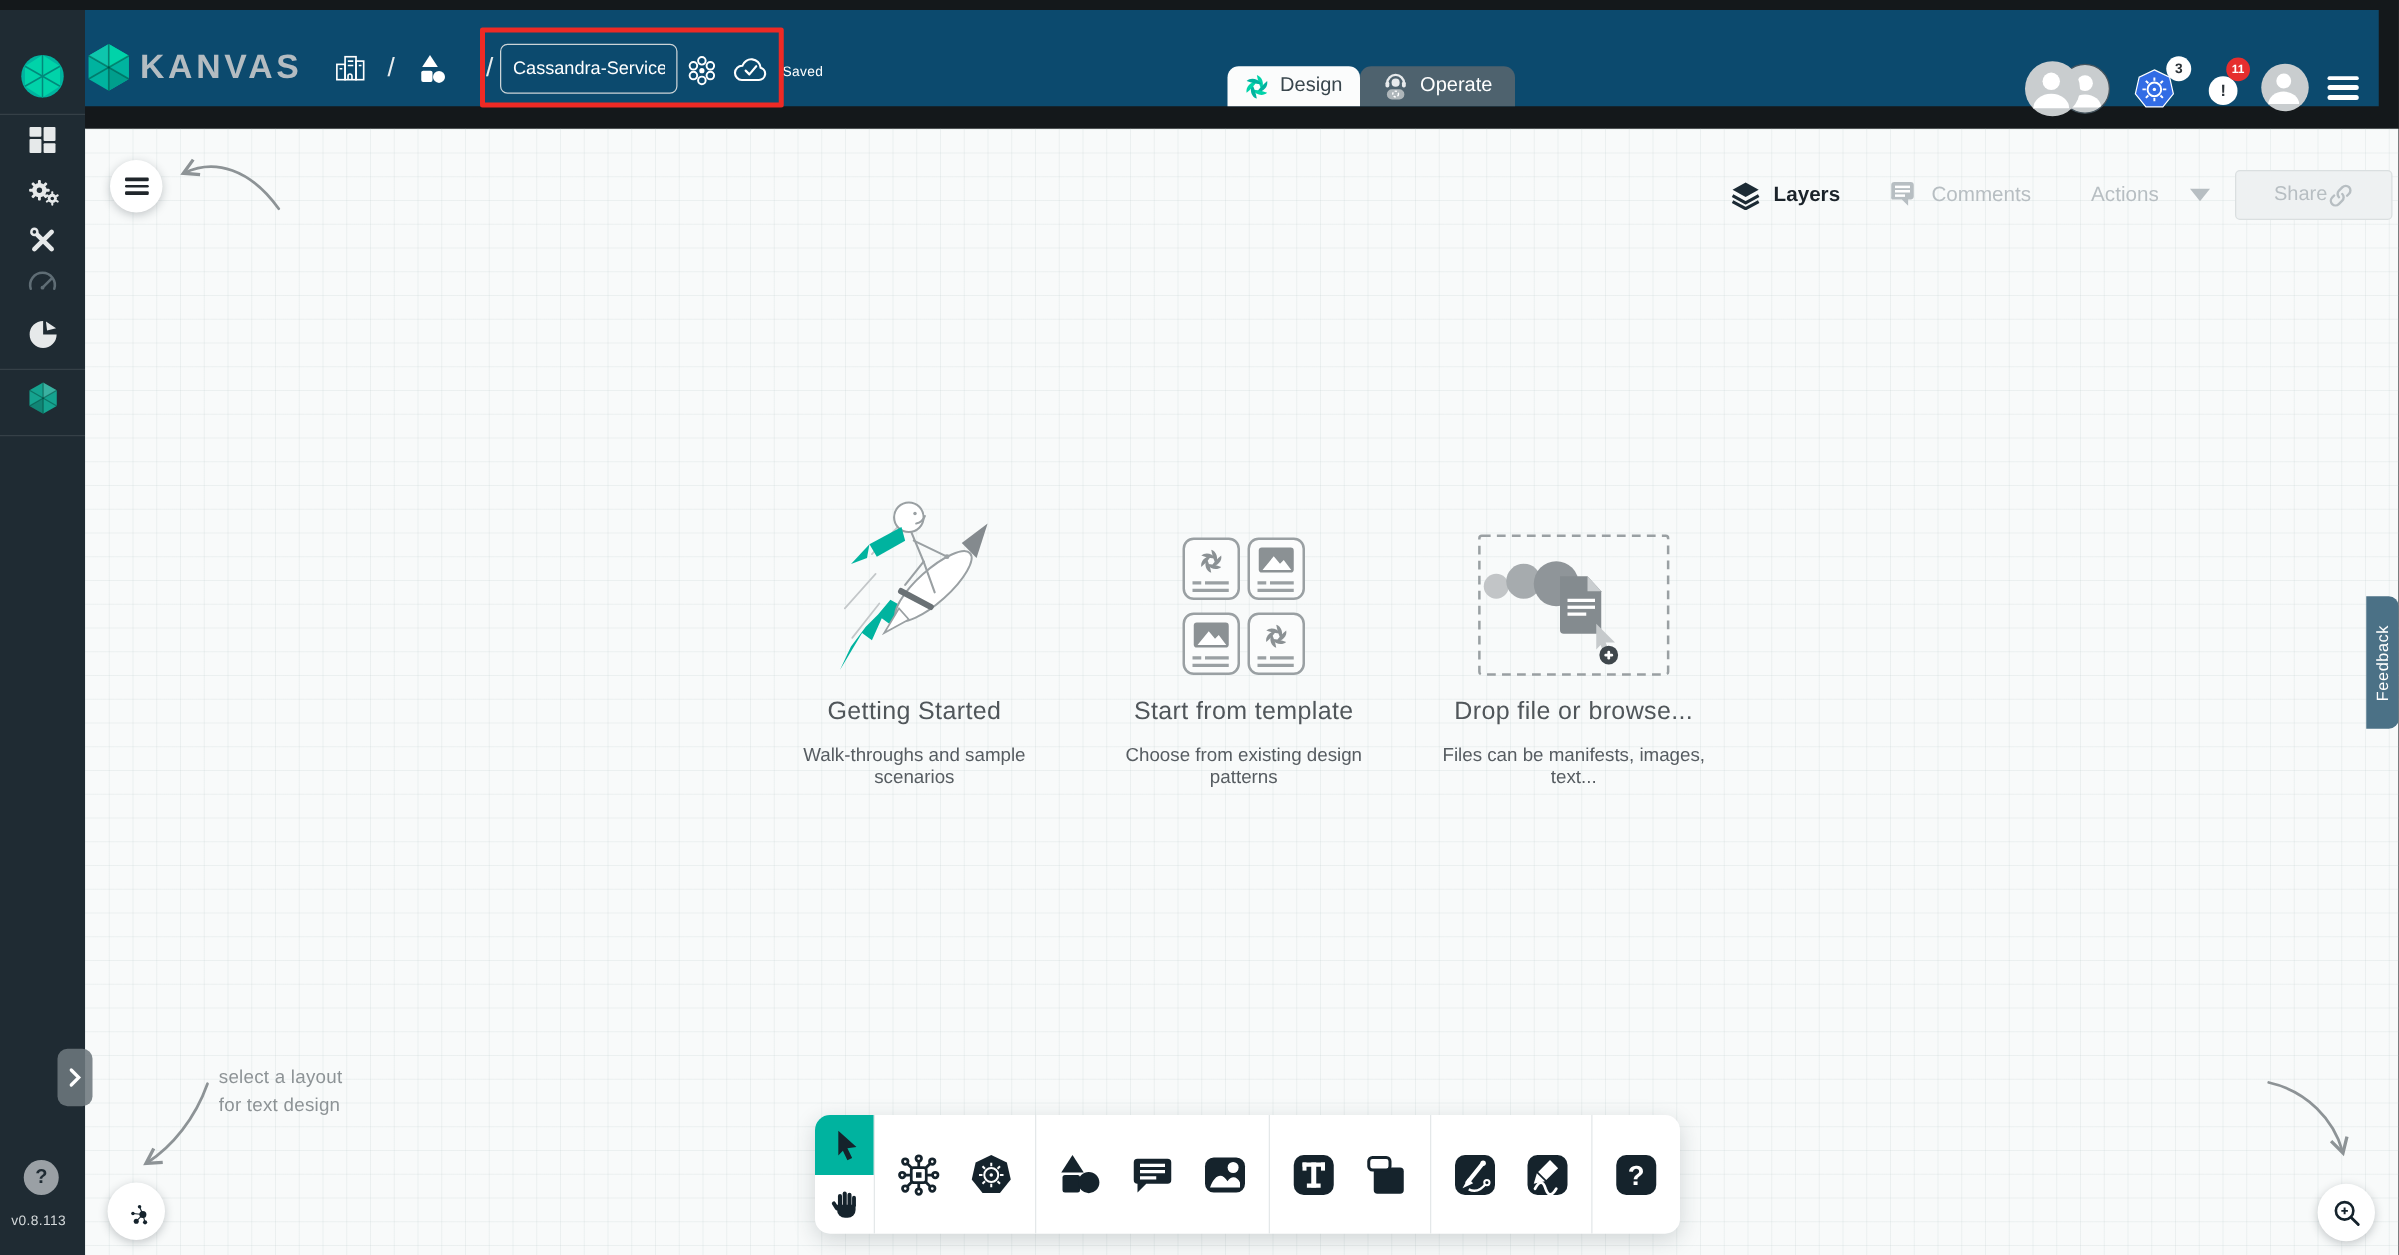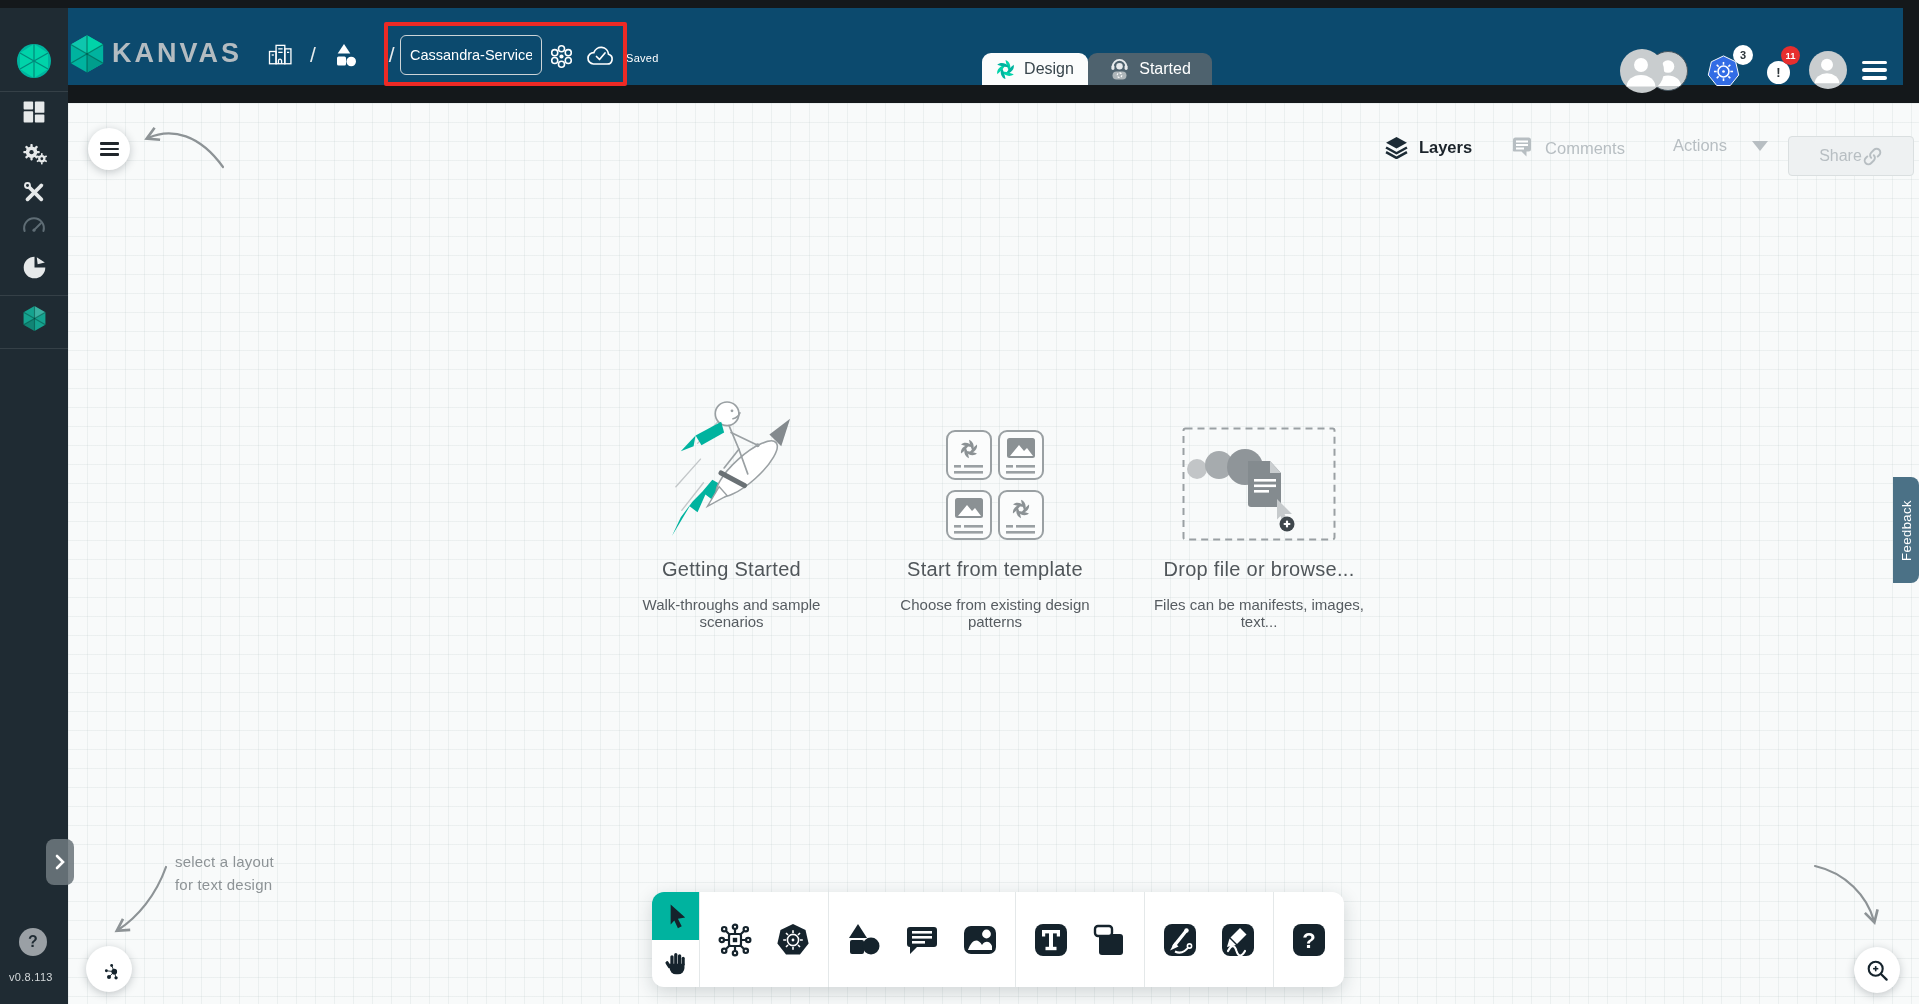--- a/index.html
+++ b/index.html
@@ -52,21 +52,21 @@
   background-size:19px 19px;z-index:5}
 .fab{border-radius:50%;background:#fff;box-shadow:0 2px 8px rgba(30,43,51,.25);
   display:flex;align-items:center;justify-content:center;cursor:pointer}
 .menu-fab{left:20px;top:25px;width:42px;height:42px}
 .menu-glyph{width:19px;height:14px;display:flex;flex-direction:column;justify-content:space-between}
 .menu-glyph div{height:2.6px;background:#20262b;border-radius:1px}
 .ann{color:#8d9396;font-size:15px;line-height:23px;letter-spacing:.2px}
 .arrows{left:0;top:0;width:1851px;height:901px;pointer-events:none}
 
 
-.layers-bar{right:5px;top:33px;display:flex;align-items:flex-start}
+.layers-bar{right:5px;top:33px;display:flex;align-items:center}
 .lb-item{display:flex;align-items:center;gap:11px;cursor:pointer}
 .lb-label-on{font-size:16.5px;color:#1b232a;font-weight:bold}
 .lb-label-off{font-size:16.5px;color:#b7bec2}
 .caret{width:0;height:0;border-left:8px solid transparent;border-right:8px solid transparent;
   border-top:10px solid #b7bec2;margin-left:14px}
 .share-btn{margin-left:20px;width:126px;height:40px;background:#eef1f2;border:1px solid #dadfe0;
   border-radius:4px;display:flex;align-items:center;justify-content:center;cursor:pointer}
 .share-label{font-size:16px;color:#b7bec2}
 
 
@@ -292,21 +292,21 @@
       </div>
       <div class="tab inactive">
         <svg width="21" height="22" viewBox="0 0 21 23">
           <path d="M3.5,9 a7,7 0 0 1 14,0" fill="none" stroke="#e7eaec" stroke-width="2"></path>
           <rect x="2" y="7.5" width="3.2" height="5" rx="1.5" fill="#e7eaec"></rect>
           <rect x="15.8" y="7.5" width="3.2" height="5" rx="1.5" fill="#e7eaec"></rect>
           <circle cx="10.5" cy="8.5" r="3.4" fill="#e7eaec"></circle>
           <rect x="3.2" y="14" width="14.6" height="8.5" rx="4.2" fill="#aeb6ba"></rect>
           <circle cx="10.5" cy="18" r="2.4" fill="none" stroke="#fff" stroke-width="1.2" stroke-dasharray="2,1.4"></circle>
         </svg>
-        <span>Started</span>
+        <span>Operate</span>
       </div>
     </div>
 
     <div class="abs hright">
       <div style="position:relative;width:70px;height:44px">
         <div class="avatar" style="position:absolute;left:28px;top:3px;width:40px;height:40px;border:1px solid #45545e">
           <svg width="38" height="38" viewBox="-19 -19 38 38">
               <use href="#person"></use>
             </svg>
         </div>

